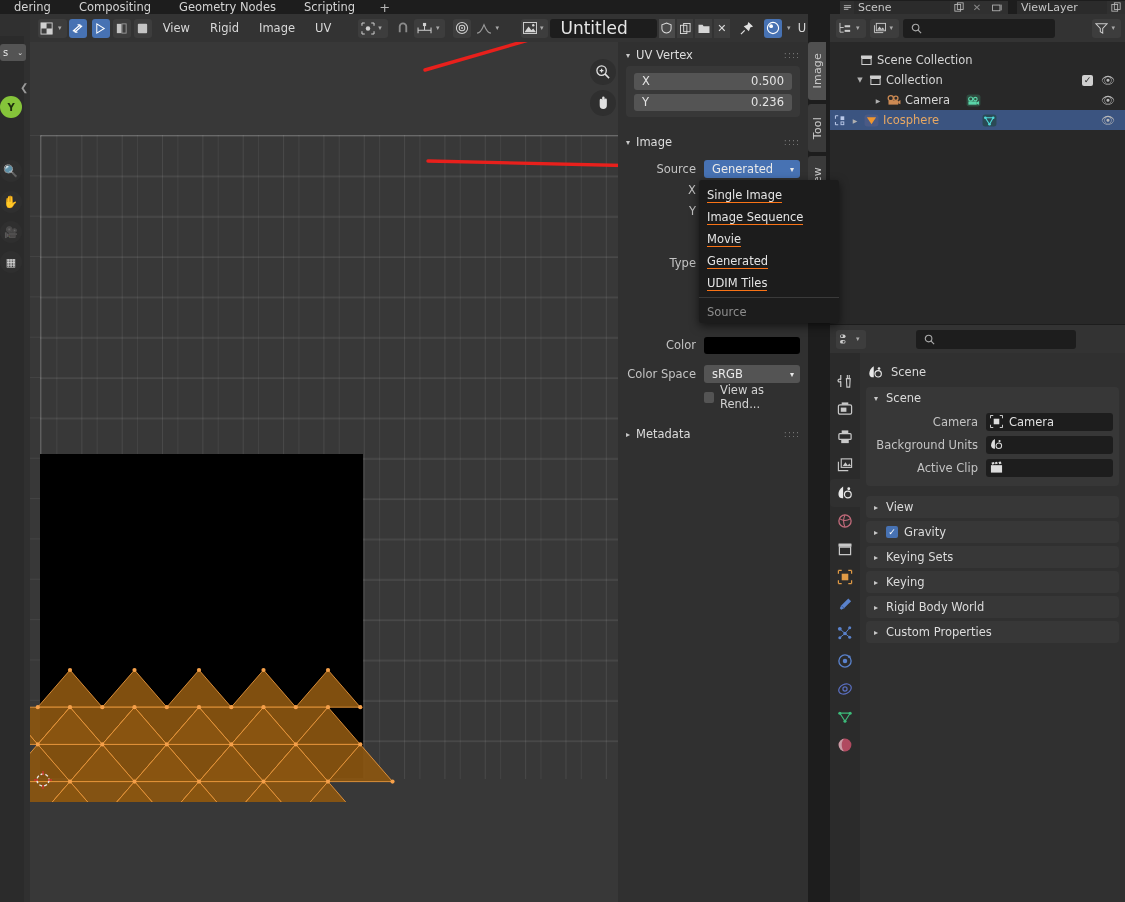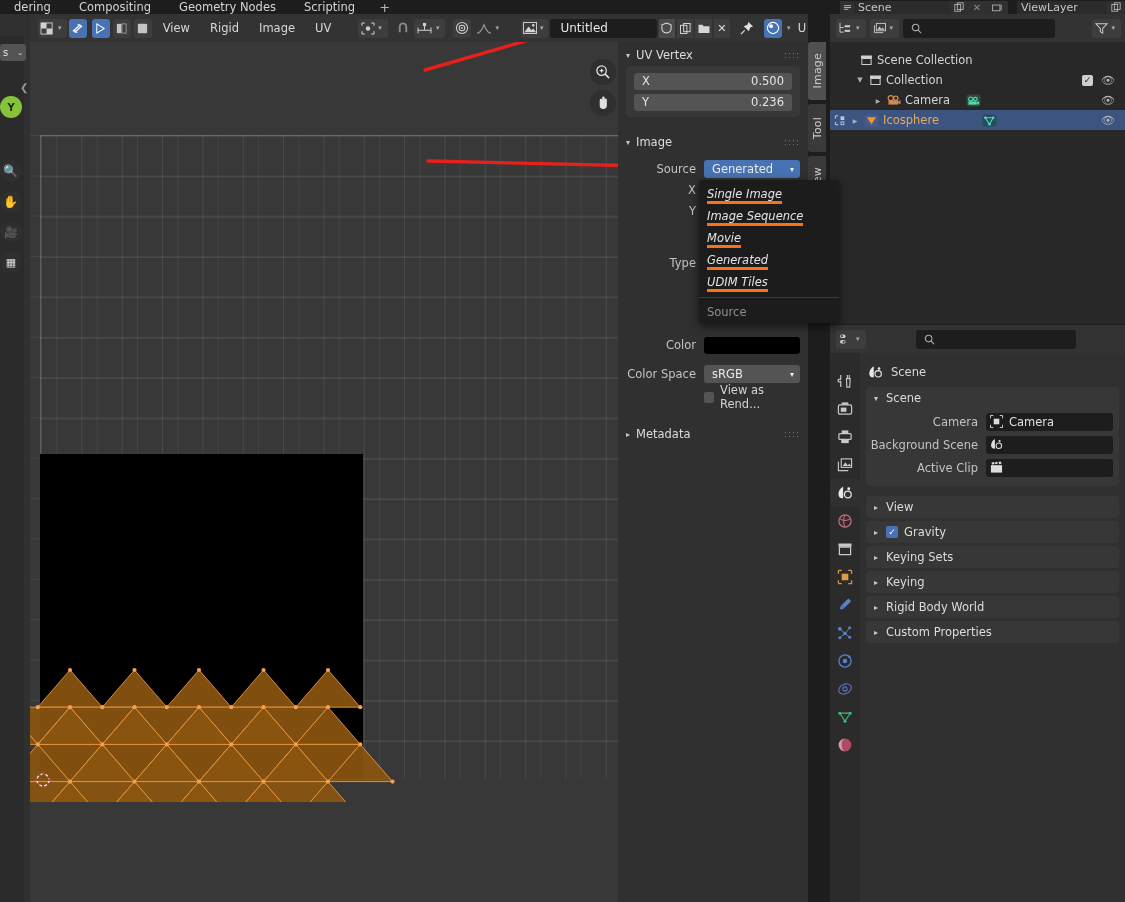--- a/index.html
+++ b/index.html
@@ -24,21 +24,21 @@
 
   
   #uvheader { left:30px; top:14px; width:778px; height:28px; background:#333333; display:flex; align-items:center; padding-left:8px; gap:2px; }
   .hdr-btn { width:21px; height:19px; border-radius:3px; background:#3d3d3d; display:flex; align-items:center; justify-content:center; }
   .hdr-btn.on { background:#4772b3; }
   .hdr-btn.flat { background:transparent; }
   .hdr-menu { padding:0 9px; font-size:11.5px; color:#d8d8d8; line-height:19px; }
   .grp { display:flex; align-items:center; background:#3d3d3d; border-radius:3px; height:19px; }
   .grp.plain { background:transparent; }
   .caret { font-size:7px; color:#aaa; padding:0 3px; }
-  #imgname { background:#1d1d1d; height:19px; width:122px; border-radius:3px; display:flex; align-items:center; padding-left:10px; font-size:12px; color:#e6e6e6; }
+  #imgname { background:#1d1d1d; height:19px; width:122px; border-radius:3px; display:flex; align-items:center; padding-left:10px; font-size:17px; color:#e6e6e6; }
   .nmbtn { width:19px; height:19px; display:flex; align-items:center; justify-content:center; background:#3d3d3d; }
   .nmbtn.sel { background:#4a4a4a; }
 
   
   #leftstrip { left:0; top:14px; width:30px; height:888px; background:#303030; }
   #leftstrip2 { left:0; top:36px; width:24px; height:866px; background:#2b2b2b; }
 
   
   #uvcanvas { left:30px; top:42px; width:778px; height:860px; background:#383838; overflow:hidden; }
   #uvgrid { position:absolute; left:10px; top:93px; width:646px; height:644px;
@@ -73,21 +73,21 @@
   .fld { background:#545454; border-radius:3px; height:17px; display:flex; align-items:center; justify-content:space-between; padding:0 8px; font-size:11.5px; color:#e4e4e4; }
   .lbl { text-align:right; color:#c3c3c3; font-size:11.5px; padding-right:8px; }
   .drop { background:#545454; border-radius:3px; height:18px; display:flex; align-items:center; justify-content:space-between; padding:0 6px 0 8px; font-size:11.5px; color:#e9e9e9; }
   .drop.blue { background:#4772b3; }
   .swatch { height:17px; background:#000; border-radius:3px; }
   .cbx { width:11px; height:11px; background:#545454; border-radius:2px; margin-right:6px; }
 
   
   #srcpopup { position:absolute; left:699px; top:180px; width:140px; background:#1c1c1c; border-radius:3px; box-shadow:0 3px 10px rgba(0,0,0,0.6); padding:4px 0 0 0; z-index:50; }
   #srcpopup .opt { height:22px; display:flex; align-items:center; padding-left:8px; font-size:11.5px; color:#e4e4e4; }
-  #srcpopup .opt .ul { border-bottom:3px solid #f97316;font-style:italic; }
+  #srcpopup .opt .ul { border-bottom:1px solid #f97316; }
   #srcpopup .sep { height:1px; background:#3a3a3a; margin:3px 0; }
   #srcpopup .foot { height:22px; display:flex; align-items:center; padding-left:8px; font-size:11.5px; color:#8e8e8e; }
 
   
   #vtabs { position:absolute; left:808px; top:42px; width:22px; height:300px; }
   .vtab { width:18px; background:#3a3a3a; border-radius:3px 0 0 3px; margin-bottom:4px;
           display:flex; align-items:center; justify-content:center; }
   .vtab span { writing-mode:vertical-rl; transform:rotate(180deg); font-size:11px; color:#c9c9c9; letter-spacing:0.2px; }
   .vtab.on { background:#505050; }
 
@@ -762,21 +762,21 @@
           <div class="lbl" style="width:120px;">Camera</div>
           <div class="pfield" style="flex:1;margin-right:6px;">
             <svg width="13" height="13" viewBox="0 0 14 14">
                 <path d="M0.5 0.5 L3.5 0.5 M0.5 0.5 L0.5 3.5 M13.5 0.5 L10.5 0.5 M13.5 0.5 L13.5 3.5 M0.5 13.5 L3.5 13.5 M0.5 13.5 L0.5 10.5 M13.5 13.5 L10.5 13.5 M13.5 13.5 L13.5 10.5" stroke="#ddd" stroke-width="1" fill="none"></path>
                 <rect x="4" y="4" width="6" height="6" fill="#ddd"></rect>
               </svg>
             <span>Camera</span>
           </div>
         </div>
         <div class="prow">
-          <div class="lbl" style="width:120px;">Background Scene</div>
+          <div class="lbl" style="width:120px;">Background Units</div>
           <div class="pfield" style="flex:1;margin-right:6px;">
             <svg width="13" height="13" viewBox="0 0 14 14">
                 <path d="M5 11.5 Q1.2 11.5 1.2 7.8 Q1.2 4 5.3 1.2 L5.3 11.5 Z" fill="#ddd"></path>
                 <circle cx="9.5" cy="8.3" r="3" fill="none" stroke="#ddd" stroke-width="1.1"></circle>
                 <circle cx="10.3" cy="3.3" r="1.2" fill="#ddd"></circle>
               </svg>
             <span></span>
           </div>
         </div>
         <div class="prow">

